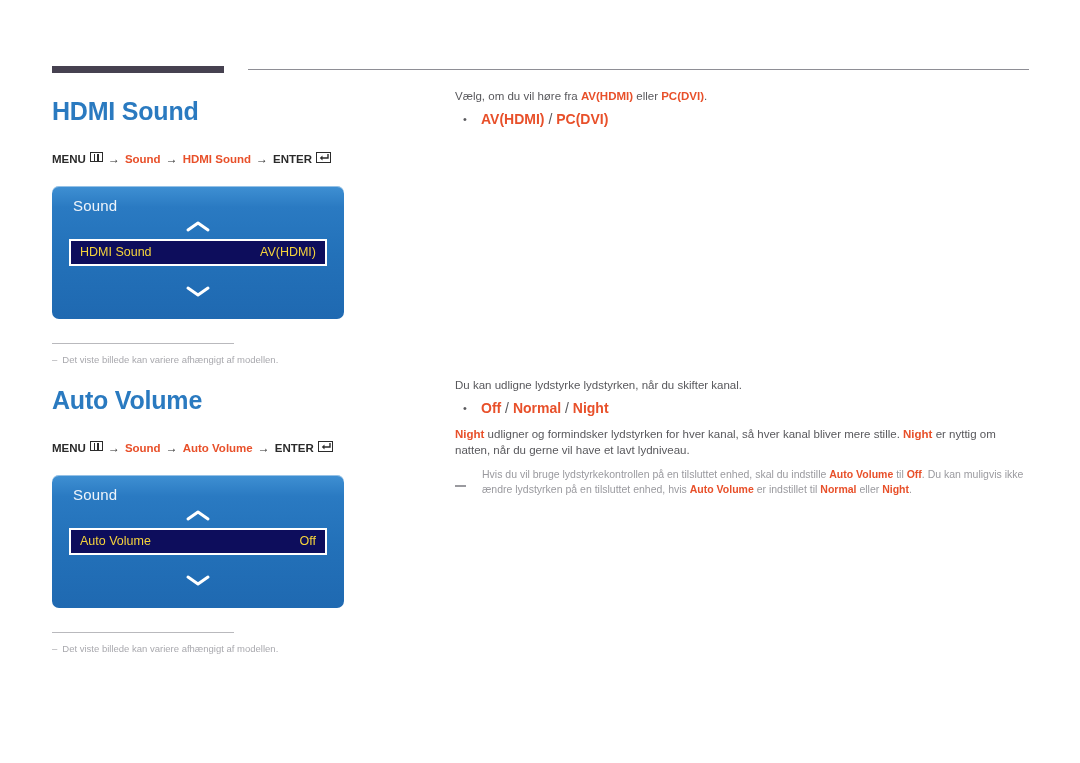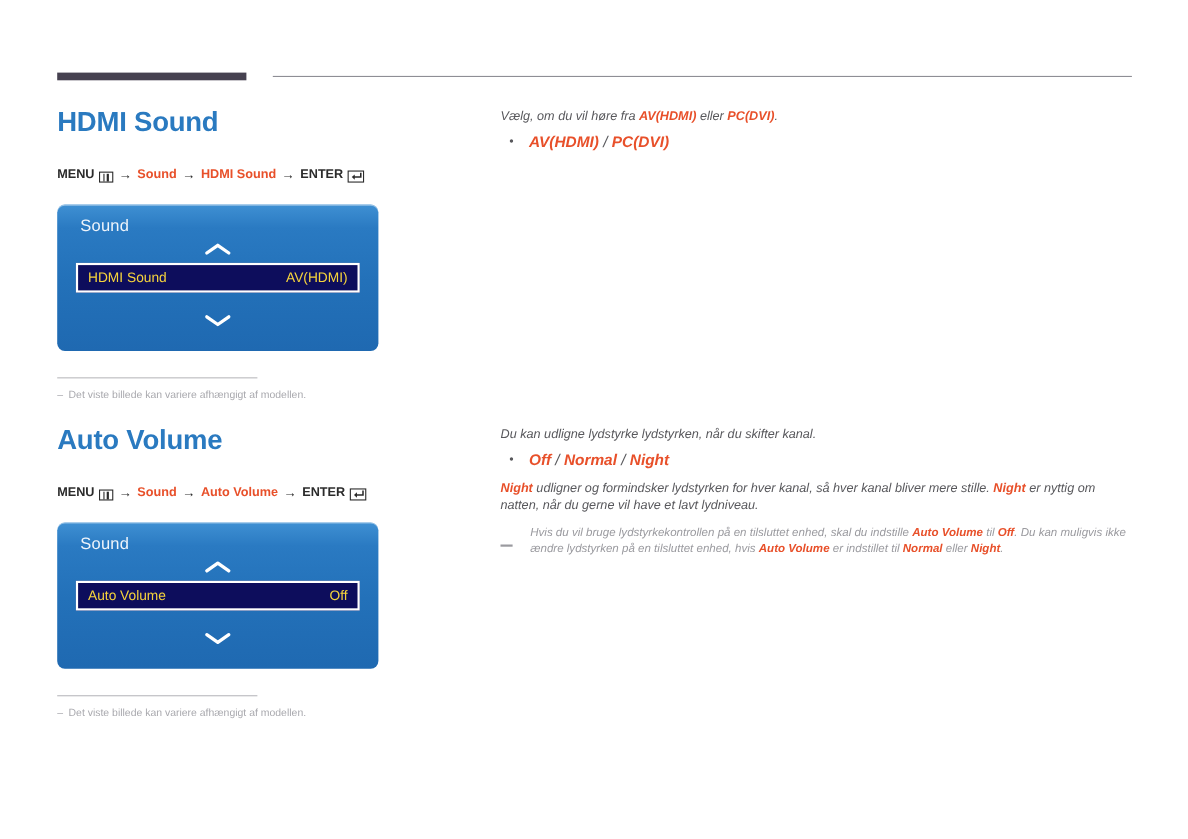--- a/index.html
+++ b/index.html
@@ -46,23 +46,22 @@
 
   .left-col {
     position: absolute;
     left: 52px;
     top: 96px;
     width: 380px;
   }
   .right-col {
     position: absolute;
     left: 455px;
-    top: 98px;
+    top: 88px;
     width: 570px;
-    font-style: italic;
   }
 
   
   h1.title {
     margin: 0;
     font-size: 25px;
     line-height: 30px;
     font-weight: bold;
     color: #2a7ac0;
     letter-spacing: -0.2px;
@@ -70,21 +69,21 @@
 
   
   .menu-path {
     margin-top: 26px;
     font-size: 11.5px;
     line-height: 14px;
     color: #2b2b2b;
     font-weight: bold;
     white-space: nowrap;
     display: flex;
-    align-items: flex-end;
+    align-items: flex-start;
     gap: 4px;
   }
   .menu-path .mp-accent { color: #e8502a; }
   .menu-path .arrow { font-weight: normal; font-size: 12px; color: #2b2b2b; padding: 0 1px; }
 
   .icon-menu {
     display: inline-block;
     width: 13px;
     height: 10px;
     border: 1.4px solid #2b2b2b;

